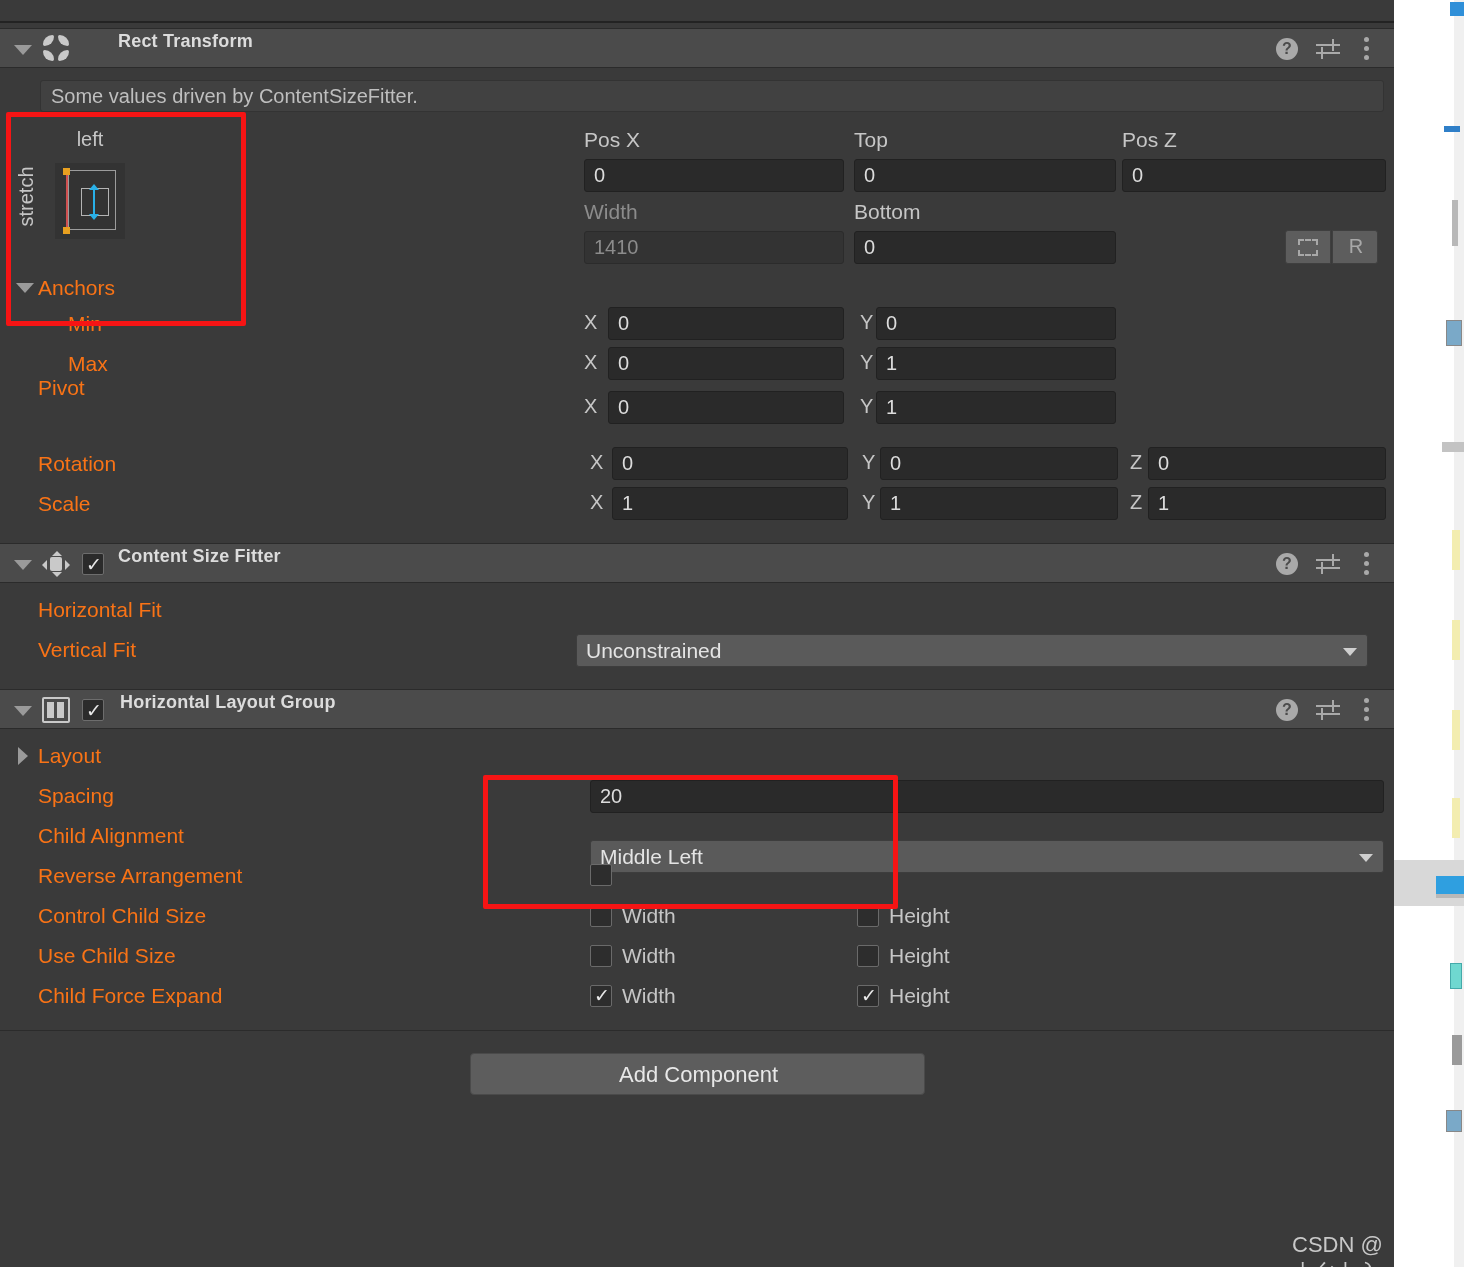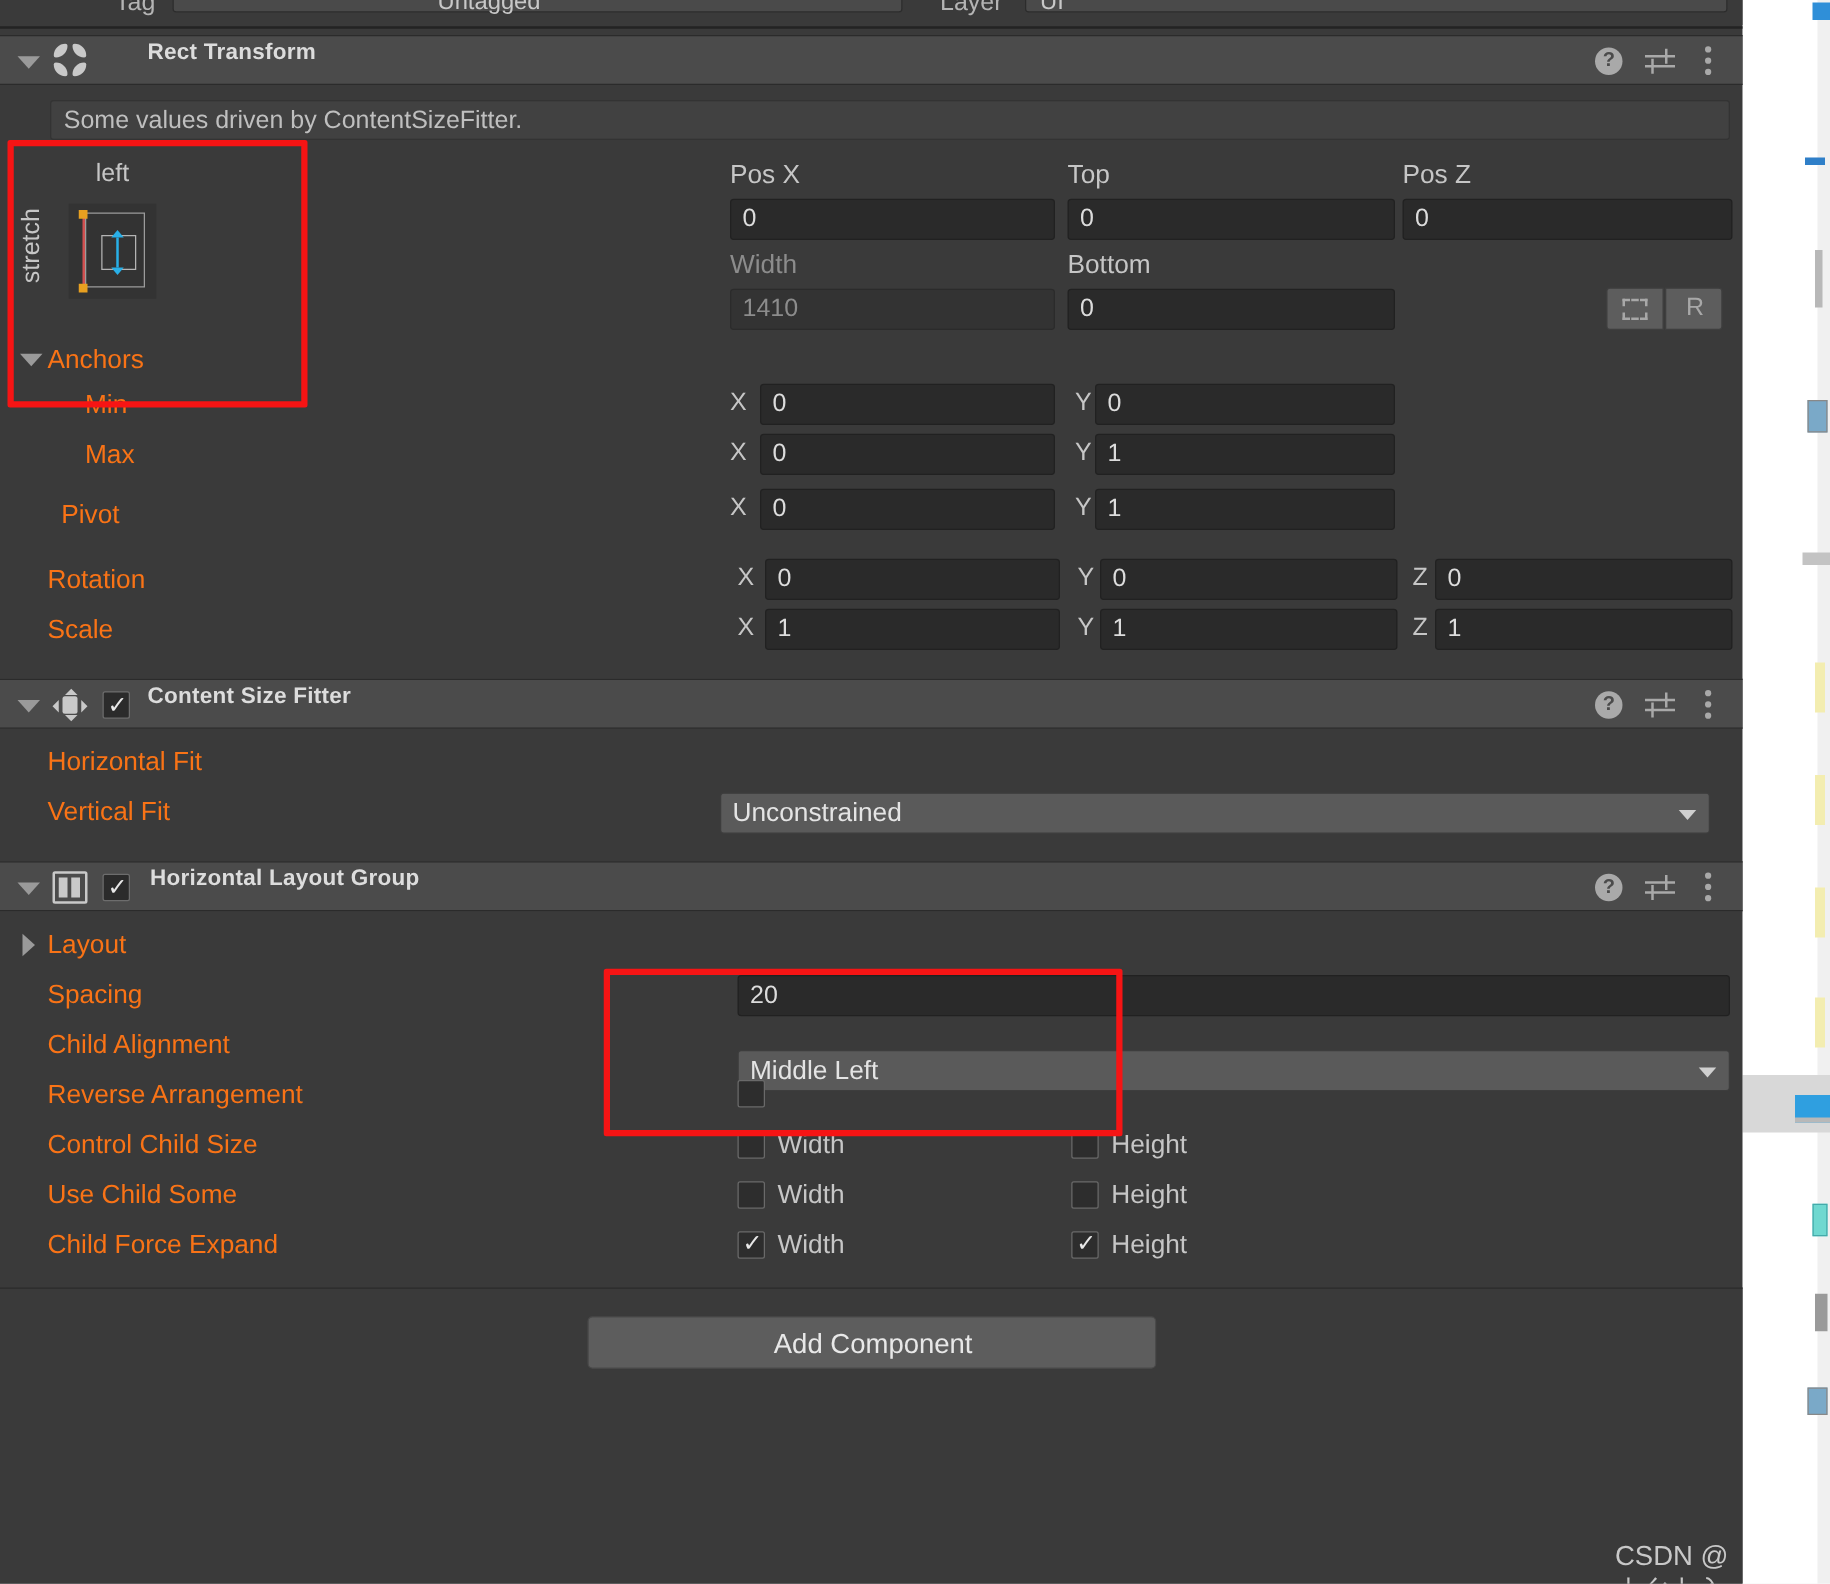--- a/index.html
+++ b/index.html
@@ -303,28 +303,20 @@
     <div class="ds-icon" style="left:58px; top:710px; width:8px; height:40px; background:#f3edb0;"></div>
     <div class="ds-icon" style="left:58px; top:798px; width:8px; height:40px; background:#f3edb0;"></div>
     <div class="ds-icon" style="left:42px; top:876px; width:28px; height:22px; background:#2f9fe0; border-bottom:4px solid #b8b8b8;"></div>
     <div class="ds-icon" style="left:56px; top:963px; width:12px; height:26px; background:#6fd8d0; border:1px solid #4aa;"></div>
     <div class="ds-icon" style="left:58px; top:1035px; width:10px; height:30px; background:#9a9a9a;"></div>
     <div class="ds-icon" style="left:52px; top:1110px; width:16px; height:22px; background:#7aa9c8; border:1px solid #888;"></div>
   </div>
 
   <div class="inspector">
 
-    <div class="taglayer">
-      <span class="lbl" style="left:92px;">Tag</span>
-      <div class="fld" style="left:138px; width:584px;"></div>
-      <span class="fldtext" style="left:350px;">Untagged</span>
-      <span class="lbl" style="left:752px;">Layer</span>
-      <div class="fld" style="left:820px; width:562px;"></div>
-      <span class="fldtext" style="left:832px;">UI</span>
-    </div>
     <div class="toprule"></div>
 
     <div class="comp-header" style="top:28px;">
       <div class="foldout" style="left:14px; top:16px;"></div>
       <div class="rt-icon" style="left:42px; top:5px;">
         <i class="tl"></i>
           <i class="tr"></i>
           <i class="bl"></i>
           <i class="br"></i>
       </div>
@@ -389,21 +381,21 @@
       <div class="snap-dashed"></div>
     </div>
     <div class="snapbtn right">
       <div class="snap-r">R</div>
     </div>
 
     <div class="foldout" style="left:16px; top:283px;"></div>
     <span class="prop-label" style="left:38px; top:276px;">Anchors</span>
     <span class="prop-label" style="left:68px; top:312px;">Min</span>
     <span class="prop-label" style="left:68px; top:352px;">Max</span>
-    <span class="prop-label" style="left:38px; top:400px;margin-left:11px;">Pivot</span>
+    <span class="prop-label" style="left:38px; top:376px;">Pivot</span>
     <span class="prop-label" style="left:38px; top:452px;">Rotation</span>
     <span class="prop-label" style="left:38px; top:492px;">Scale</span>
 
     <span class="axis" style="left:584px; top:311px;">X</span>
     <div class="field" style="left:608px; top:307px; width:236px;">
       <span class="val">0</span>
     </div>
     <span class="axis" style="left:860px; top:311px;">Y</span>
     <div class="field" style="left:876px; top:307px; width:240px;">
       <span class="val">0</span>
@@ -536,21 +528,21 @@
 
     <span class="prop-label" style="left:38px; top:864px;">Reverse Arrangement</span>
     <div class="cb" style="left:590px; top:864px;"></div>
 
     <span class="prop-label" style="left:38px; top:904px;">Control Child Size</span>
     <div class="cb" style="left:590px; top:905px;"></div>
     <span class="cb-cap" style="left:622px; top:904px;">Width</span>
     <div class="cb" style="left:857px; top:905px;"></div>
     <span class="cb-cap" style="left:889px; top:904px;">Height</span>
 
-    <span class="prop-label" style="left:38px; top:944px;">Use Child Some</span>
+    <span class="prop-label" style="left:38px; top:944px;">Use Child Size</span>
     <div class="cb" style="left:590px; top:945px;"></div>
     <span class="cb-cap" style="left:622px; top:944px;">Width</span>
     <div class="cb" style="left:857px; top:945px;"></div>
     <span class="cb-cap" style="left:889px; top:944px;">Height</span>
 
     <span class="prop-label" style="left:38px; top:984px;">Child Force Expand</span>
     <div class="cb checked" style="left:590px; top:985px;">
         <span class="tick">✓</span>
       </div>
     <span class="cb-cap" style="left:622px; top:984px;">Width</span>

